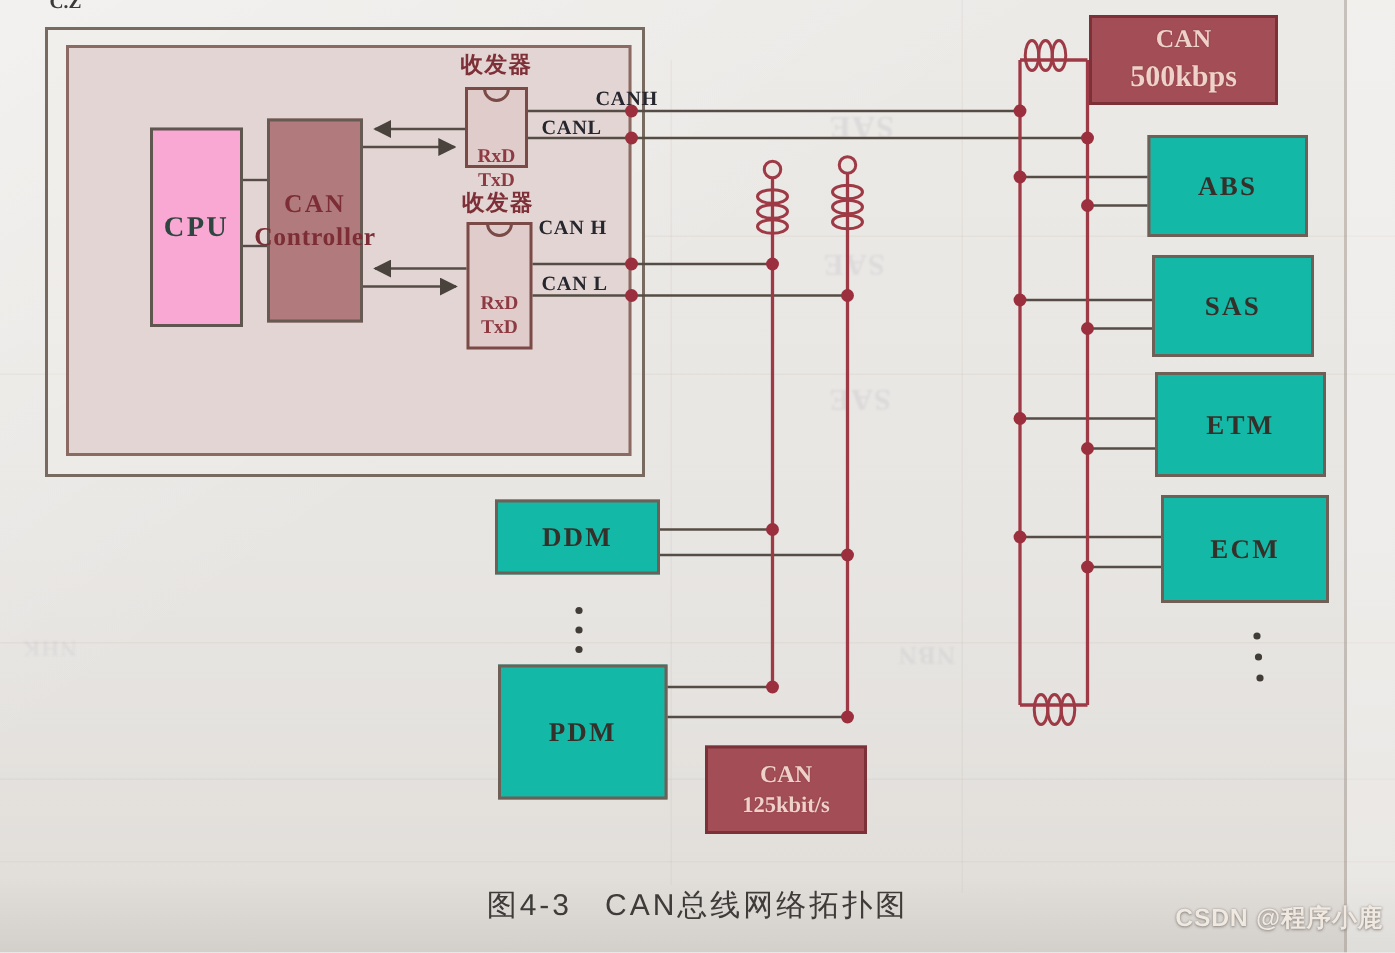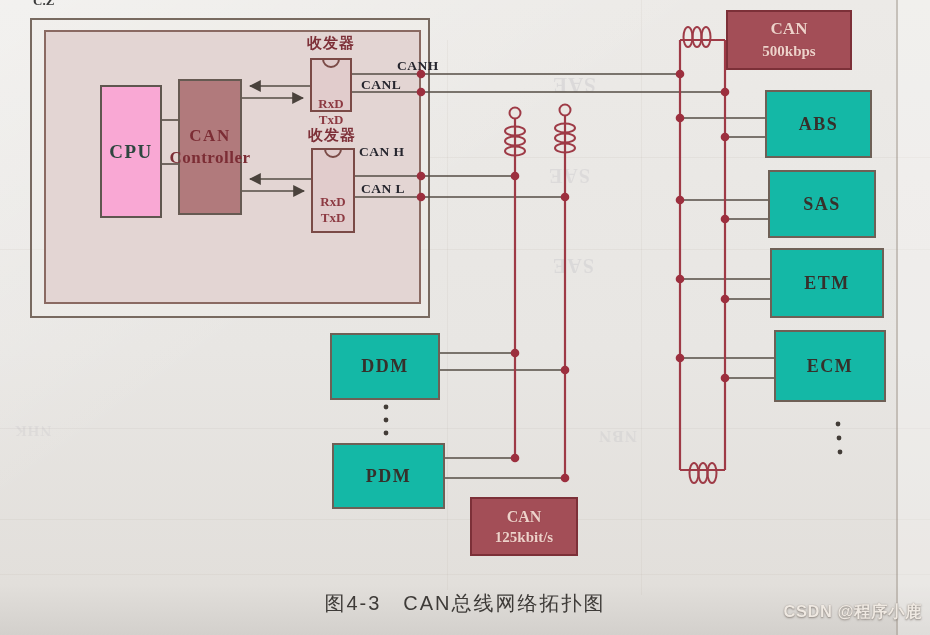--- a/index.html
+++ b/index.html
@@ -110,34 +110,34 @@
 <div class="wire-label" style="left:373px;top:58px;margin-left:24px;">CANH</div>
 <div class="wire-label" style="left:361px;top:77px;">CANL</div>
 
 <div class="cjk-label" style="left:300px;top:126px;width:64px;">收发器</div>
 <div class="chip" style="left:311px;top:148px;width:44px;height:85px;"></div>
 <div class="chip-pins" style="left:311px;top:164px;width:44px;">RxD</div>
 <div class="chip-pins" style="left:311px;top:180px;width:44px;">TxD</div>
 <div class="wire-label" style="left:359px;top:144px;">CAN H</div>
 <div class="wire-label" style="left:361px;top:181px;">CAN L</div>
 
-<div class="node-box" style="left:330px;top:333px;width:110px;height:67px;font-size:18px;">
+<div class="node-box" style="left:330px;top:333px;width:110px;height:50px;font-size:18px;">
   <span>DDM</span>
 </div>
-<div class="node-box" style="left:332px;top:443px;width:113px;height:66px;font-size:18px;">
+<div class="node-box" style="left:332px;top:443px;width:113px;height:90px;font-size:18px;">
   <span>PDM</span>
 </div>
 <div class="badge" style="left:470px;top:497px;width:108px;height:59px;">
   <span style="font-size:16px;">CAN</span>
   <span style="font-size:15px;">125kbit/s</span>
 </div>
 
 <div class="badge" style="left:726px;top:10px;width:126px;height:60px;">
   <span style="font-size:17px;">CAN</span>
-  <span style="font-size:15px;">500kbps</span>
+  <span style="font-size:20px;">500kbps</span>
 </div>
 <div class="node-box" style="left:765px;top:90px;width:107px;height:68px;font-size:18px;">
   <span>ABS</span>
 </div>
 <div class="node-box" style="left:768px;top:170px;width:108px;height:68px;font-size:18px;">
   <span>SAS</span>
 </div>
 <div class="node-box" style="left:770px;top:248px;width:114px;height:70px;font-size:18px;">
   <span>ETM</span>
 </div>

